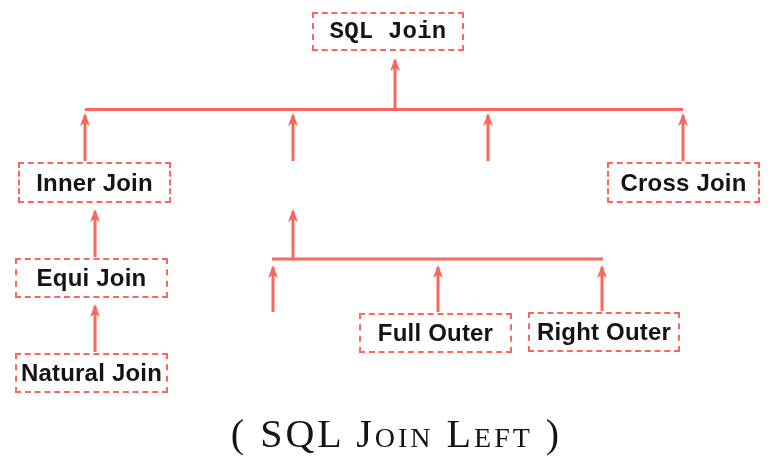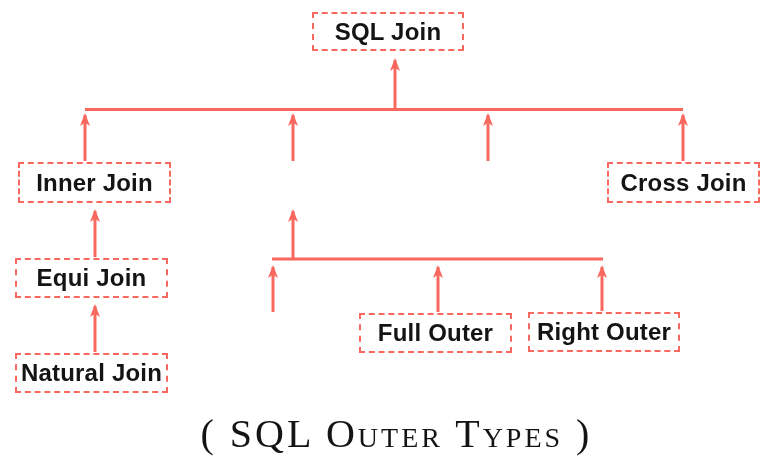--- a/index.html
+++ b/index.html
@@ -45,21 +45,21 @@
     padding-left: 13px;
     font-family: "Liberation Serif", "DejaVu Serif", serif;
     font-variant: small-caps;
     font-size: 40px;
     font-weight: 400;
     letter-spacing: 3px;
     color: #141414;
     white-space: nowrap;
   }
   
-  .n-sql-join      { left: 312px; top: 12px;  width: 152px; height: 39px; }
+  .n-sql-join      { left: 312px; top: 12px;  width: 152px; height: 39px; font-family: Liberation Mono, monospace; }
   .n-inner-join    { left: 18px;  top: 162px; width: 153px; height: 41px; }
   .n-outer-join    { left: 215px; top: 162px; width: 152px; height: 41px; }
   .n-self-join     { left: 411px; top: 162px; width: 152px; height: 41px; }
   .n-cross-join    { left: 607px; top: 162px; width: 153px; height: 41px; }
   .n-equi-join     { left: 15px;  top: 258px; width: 153px; height: 40px; }
   .n-natural-join  { left: 15px;  top: 353px; width: 153px; height: 40px; }
   .n-left-outer    { left: 190px; top: 313px; width: 154px; height: 40px; }
   .n-full-outer    { left: 359px; top: 313px; width: 153px; height: 40px; }
   .n-right-outer   { left: 528px; top: 312px; width: 152px; height: 40px; }
 </style>
@@ -114,15 +114,15 @@
   <div class="node n-natural-join">
     <span>Natural Join</span>
   </div>
   <div class="node n-full-outer">
     <span>Full Outer</span>
   </div>
   <div class="node n-right-outer">
     <span>Right Outer</span>
   </div>
 
-  <div class="caption">( SQL Outer Types )</div>
+  <div class="caption">( SQL Join Left )</div>
 
 </div>
 
 </body></html>

